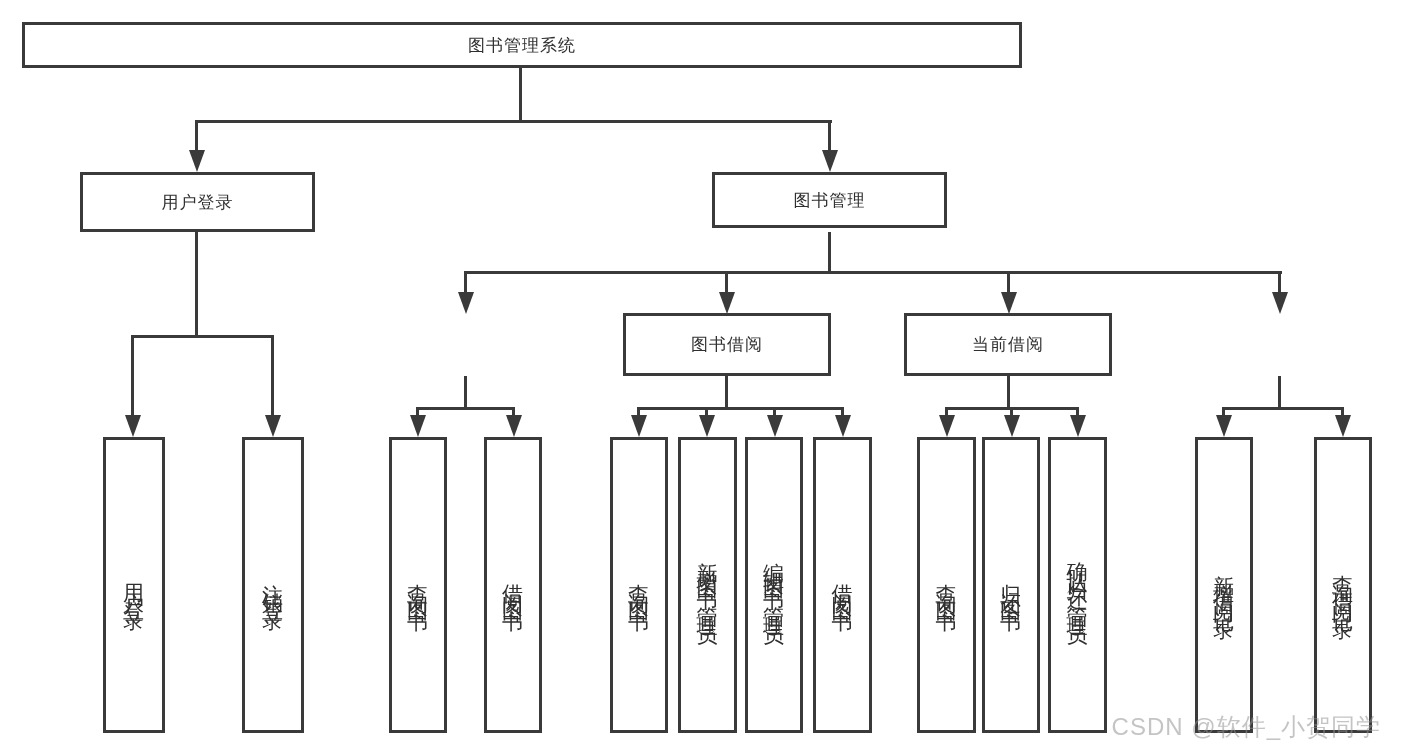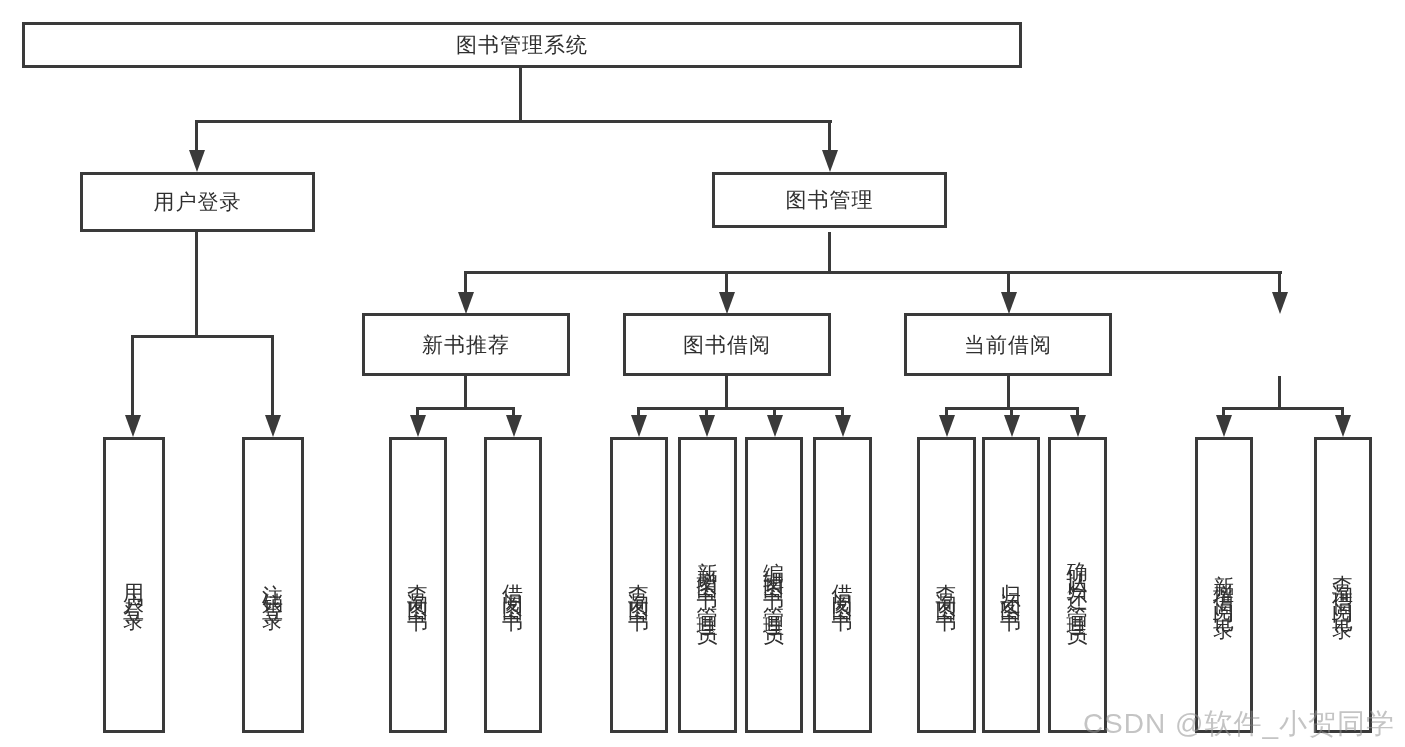--- a/index.html
+++ b/index.html
@@ -8,35 +8,35 @@
   }
   html,body{margin:0;padding:0;background:#fff;}
   #stage{
     position:relative;width:1405px;height:747px;background:#fff;overflow:hidden;
     font-family:"Liberation Sans","DejaVu Sans",sans-serif;color:var(--text);
   }
   .box{
     position:absolute;box-sizing:border-box;border:3px solid var(--line);
     background:#fff;display:flex;align-items:center;justify-content:center;
   }
-  .hbox{font-size:21px;letter-spacing:1px;}
+  .hbox{font-size:17px;letter-spacing:1px;}
   .vbox span{
     writing-mode:vertical-rl;text-orientation:mixed;
     font-size:21px;letter-spacing:9px;line-height:1;
   }
   .vline{position:absolute;width:3px;background:var(--line);}
   .hline{position:absolute;height:3px;background:var(--line);}
   .arrow{
     position:absolute;width:0;height:0;
     border-left:8px solid transparent;border-right:8px solid transparent;
     border-top:22px solid var(--line);
   }
   .watermark{
-    position:absolute;right:10px;bottom:4px;
-    font-size:28px;color:rgba(148,148,148,0.55);letter-spacing:1px;
+    position:absolute;right:24px;bottom:4px;
+    font-size:24px;color:rgba(148,148,148,0.55);letter-spacing:1px;
     white-space:nowrap;
   }
 </style>
 </head>
 <body>
 
 <div id="stage">
 
   <div class="box hbox" style="left:22px;top:22px;width:1000px;height:46px;">
     <span>图书管理系统</span>
@@ -67,23 +67,20 @@
   <div class="hline" style="left:464px;top:271px;width:818px;"></div>
   <div class="vline" style="left:464px;top:271px;height:22px;"></div>
   <div class="arrow" style="left:458px;top:292px;"></div>
   <div class="vline" style="left:725px;top:271px;height:22px;"></div>
   <div class="arrow" style="left:719px;top:292px;"></div>
   <div class="vline" style="left:1007px;top:271px;height:22px;"></div>
   <div class="arrow" style="left:1001px;top:292px;"></div>
   <div class="vline" style="left:1278px;top:271px;height:22px;"></div>
   <div class="arrow" style="left:1272px;top:292px;"></div>
 
-  <div class="box hbox" style="left:362px;top:313px;width:208px;height:63px;">
-    <span>新书推荐</span>
-  </div>
   <div class="box hbox" style="left:623px;top:313px;width:208px;height:63px;">
     <span>图书借阅</span>
   </div>
   <div class="box hbox" style="left:904px;top:313px;width:208px;height:63px;">
     <span>当前借阅</span>
   </div>
 
   <div class="vline" style="left:464px;top:376px;height:31px;"></div>
   <div class="hline" style="left:416px;top:407px;width:99px;"></div>
   <div class="vline" style="left:416px;top:407px;height:10px;"></div>

